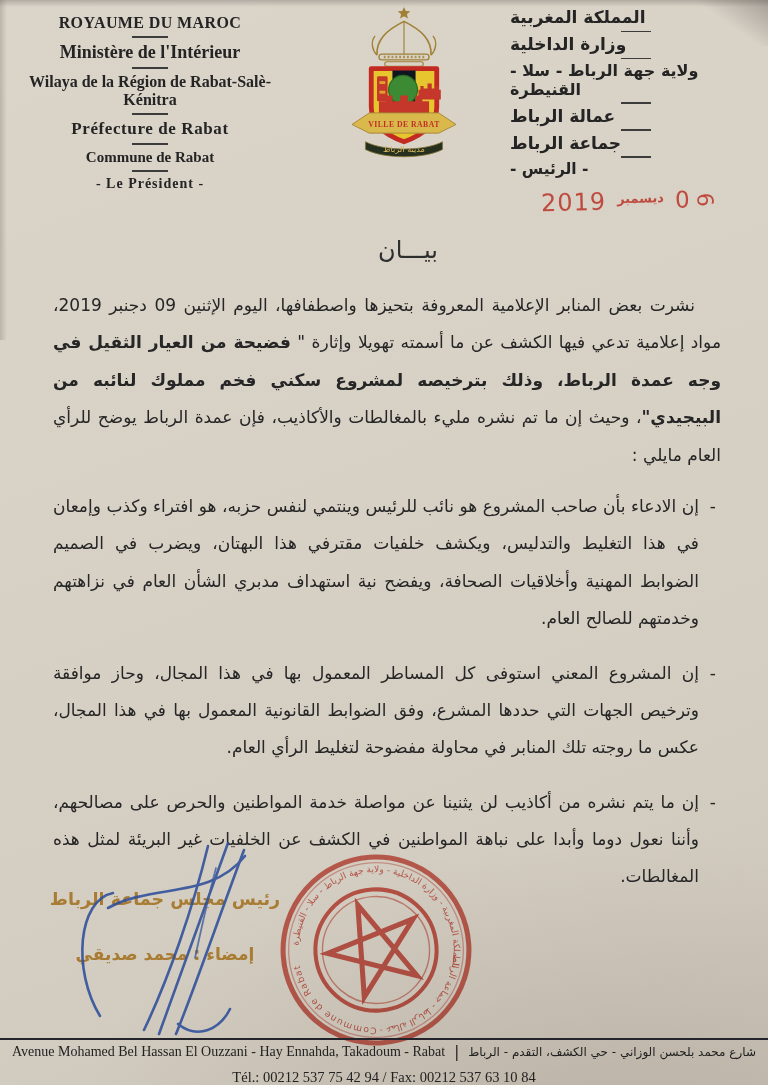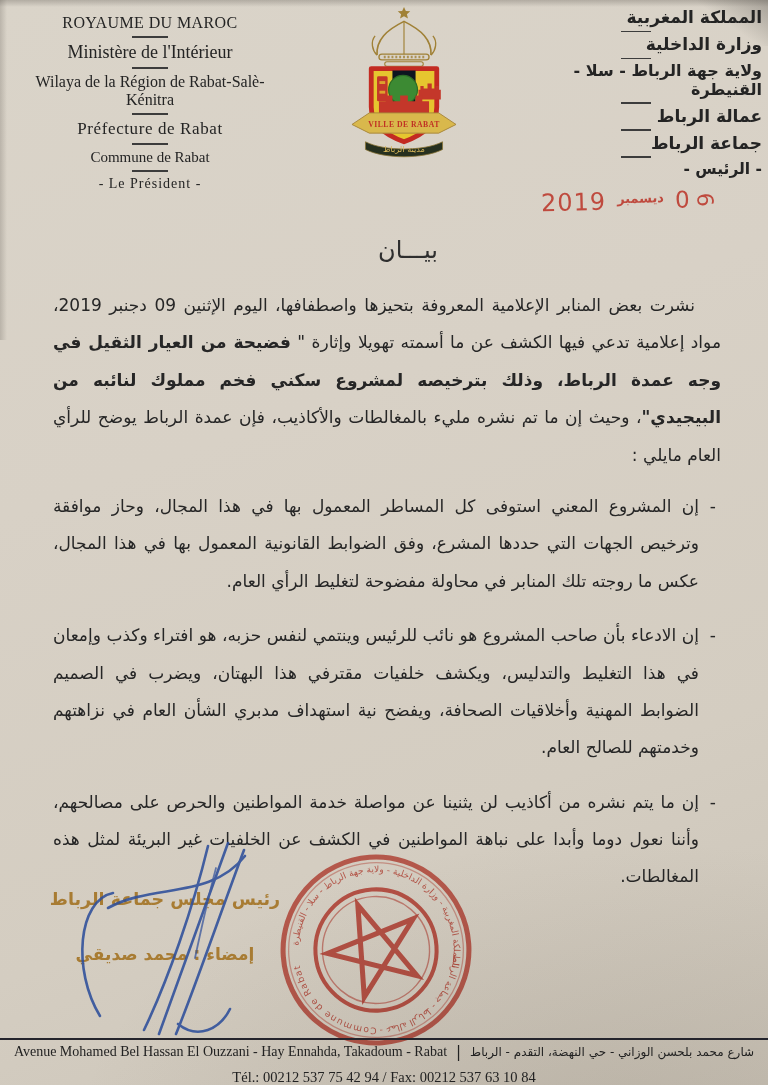--- a/index.html
+++ b/index.html
@@ -13,31 +13,31 @@
   }
   .shadow-top   { position:absolute; top:0; left:0; right:0; height:7px;
                   background:linear-gradient(180deg, rgba(75,70,63,.28), transparent); }
   .shadow-tr    { position:absolute; top:0; right:0; width:70px; height:46px;
                   background:linear-gradient(215deg, rgba(100,96,90,.45) 0%, rgba(100,96,90,0) 55%); }
   .shadow-left  { position:absolute; top:0; left:0; width:7px; height:340px;
                   background:linear-gradient(90deg, rgba(75,70,63,.22), transparent); }
 
   
   .hdr-fr { position:absolute; top:14px; left:14px; width:272px; text-align:center;
-            font-family:"Liberation Serif", serif; font-weight:normal; color:#242424; }
+            font-family:"Liberation Serif", serif; font-weight:bold; color:#242424; }
   .hdr-fr .f0 { font-size:16px; letter-spacing:.4px; }
   .hdr-fr .f1 { font-size:18px; }
   .hdr-fr .f2 { font-size:16px; }
   .hdr-fr .f3 { font-size:17px; letter-spacing:.6px; }
   .hdr-fr .f4 { font-size:15px; }
   .hdr-fr .f5 { font-size:14px; letter-spacing:1px; }
   .rule    { width:36px; height:2px; background:#3c3c3c; margin:4px auto; }
   .rule.sm { width:30px; height:1.6px; margin:3px auto; }
 
-  .hdr-ar { position:absolute; top:8px; right:6px; width:252px; text-align:right;
+  .hdr-ar { position:absolute; top:8px; right:6px; width:252px; text-align:left;
             direction:rtl; font-weight:bold; color:#242424; }
   .hdr-ar .a  { font-size:17px; line-height:1.15; }
   .hdr-ar .a2 { font-size:16px; }
   .hdr-ar .a5 { font-size:15.5px; }
 
   .emblem { position:absolute; top:5px; left:348px; width:112px; height:158px; }
 
   
   .date-stamp { position:absolute; top:187px; left:541px; display:flex; align-items:center;
                 gap:11px; color:#bf4a3e; transform:rotate(-1.5deg); }
@@ -153,22 +153,22 @@
     <span class="ds-month">ديسمبر</span>
     <span class="ds-zero">0</span>
     <span class="ds-nine">9</span>
   </div>
 
   <div class="doc-title">بيـــان</div>
 
   <div class="content">
     <p class="intro"><span>نشرت بعض المنابر الإعلامية المعروفة بتحيزها واصطفافها، اليوم الإثنين 09 دجنبر 2019، مواد إعلامية تدعي فيها الكشف عن ما أسمته تهويلا وإثارة " </span><b>فضيحة من العيار الثقيل في وجه عمدة الرباط، وذلك بترخيصه لمشروع سكني فخم مملوك لنائبه من البيجيدي"</b><span>، وحيث إن ما تم نشره مليء بالمغالطات والأكاذيب، فإن عمدة الرباط يوضح للرأي العام مايلي :</span></p>
     <ul class="points">
+      <li>إن الادعاء بأن صاحب المشروع هو نائب للرئيس وينتمي لنفس حزبه، هو افتراء وكذب وإمعان في هذا التغليط والتدليس، ويكشف خلفيات مقترفي هذا البهتان، ويضرب في الصميم الضوابط المهنية وأخلاقيات الصحافة، ويفضح نية استهداف مدبري الشأن العام في نزاهتهم وخدمتهم للصالح العام.</li>
       <li>إن المشروع المعني استوفى كل المساطر المعمول بها في هذا المجال، وحاز موافقة وترخيص الجهات التي حددها المشرع، وفق الضوابط القانونية المعمول بها في هذا المجال، عكس ما روجته تلك المنابر في محاولة مفضوحة لتغليط الرأي العام.</li>
-      <li>إن الادعاء بأن صاحب المشروع هو نائب للرئيس وينتمي لنفس حزبه، هو افتراء وكذب وإمعان في هذا التغليط والتدليس، ويكشف خلفيات مقترفي هذا البهتان، ويضرب في الصميم الضوابط المهنية وأخلاقيات الصحافة، ويفضح نية استهداف مدبري الشأن العام في نزاهتهم وخدمتهم للصالح العام.</li>
       <li>إن ما يتم نشره من أكاذيب لن يثنينا عن مواصلة خدمة المواطنين والحرص على مصالحهم، وأننا نعول دوما وأبدا على نباهة المواطنين في الكشف عن الخلفيات غير البريئة لمثل هذه المغالطات.</li>
     </ul>
   </div>
 
   <div class="sig">
     <div class="sig-line1">رئيس مجلس جماعة الرباط</div>
     <div class="sig-line2">إمضاء : محمد صديقي</div>
   </div>
 
   <svg class="sig-strokes" viewBox="0 0 300 206">
@@ -197,17 +197,17 @@
     </text>
     <text font-size="9" fill="#cf4538" letter-spacing="1.1" opacity=".85" font-family="DejaVu Sans, sans-serif">
       <textPath href="#stamp-ring" startOffset="52%">عمالة الرباط - جماعة الرباط - Commune de Rabat</textPath>
     </text>
   </svg>
 
   <div class="footer">
     <div class="footer-row">
       <span class="addr-fr">Avenue Mohamed Bel Hassan El Ouzzani - Hay Ennahda, Takadoum - Rabat</span>
       <span class="addr-sep">|</span>
-      <span class="addr-ar">شارع محمد بلحسن الوزاني - حي النهضة، التقدم - الرباط</span>
+      <span class="addr-ar">شارع محمد بلحسن الوزاني - حي الكشف، التقدم - الرباط</span>
     </div>
     <div class="tel">Tél.: 00212 537 75 42 94 / Fax: 00212 537 63 10 84</div>
   </div>
 </div>
 
 </body></html>

